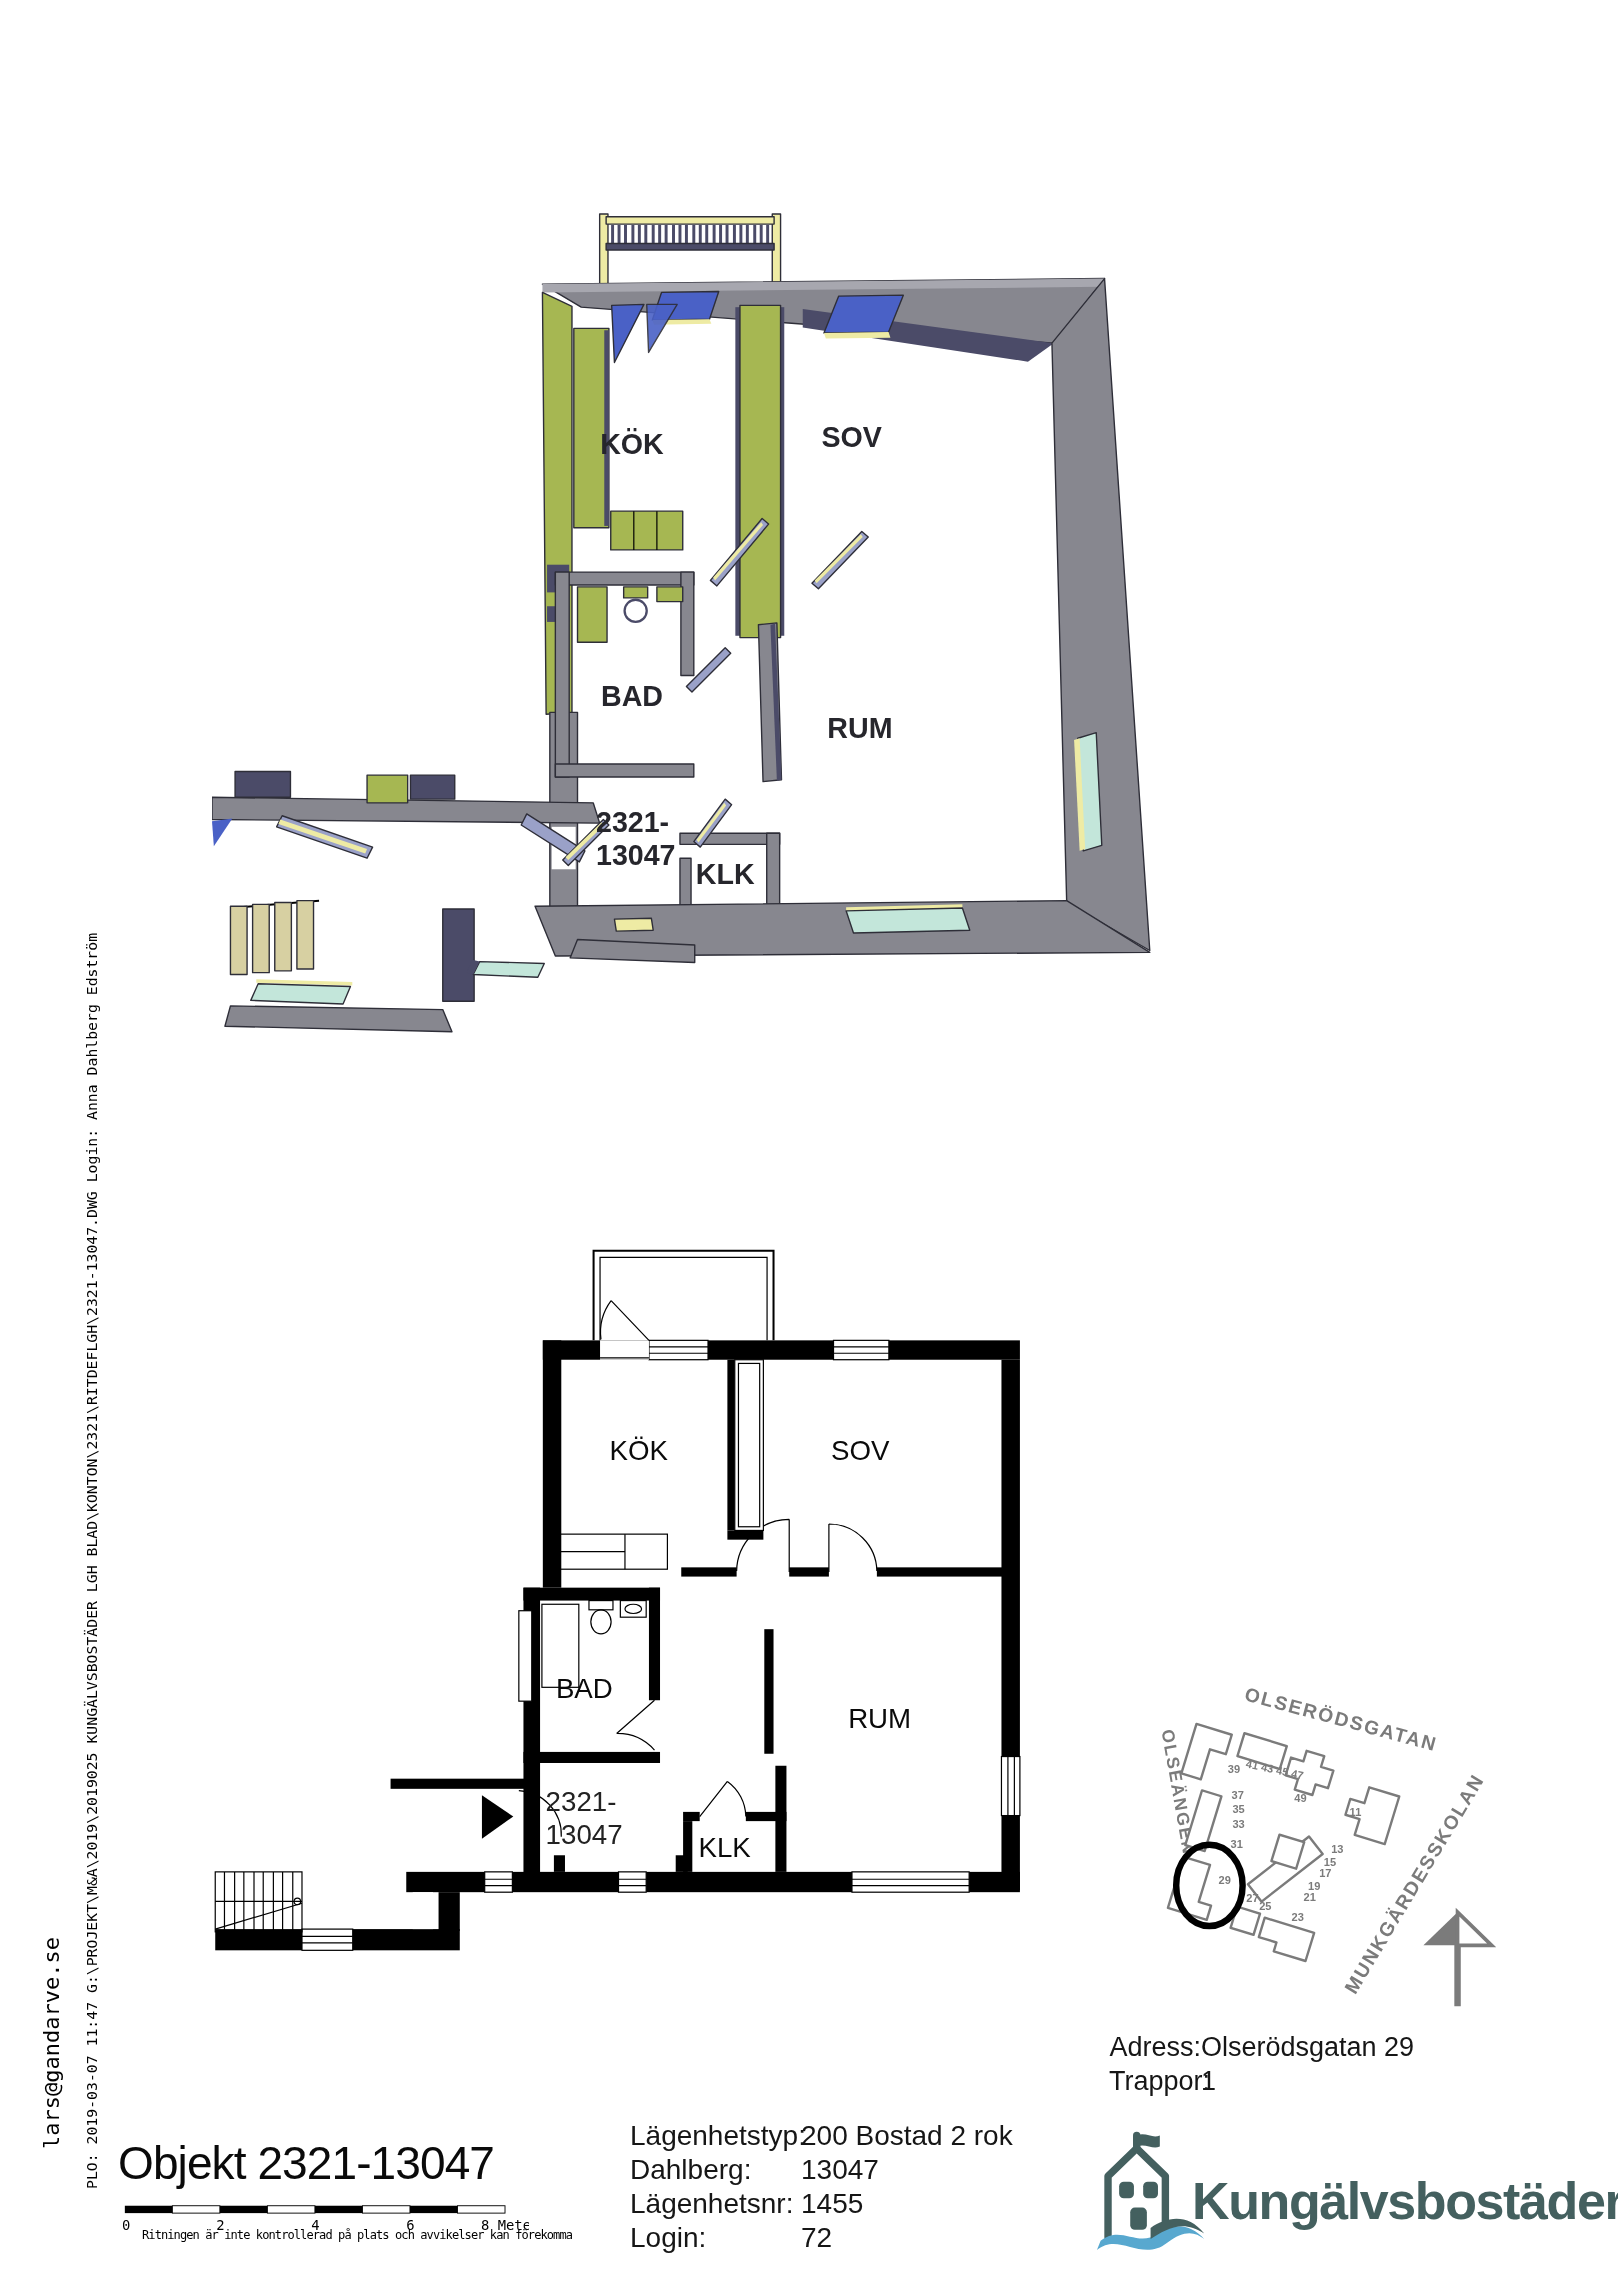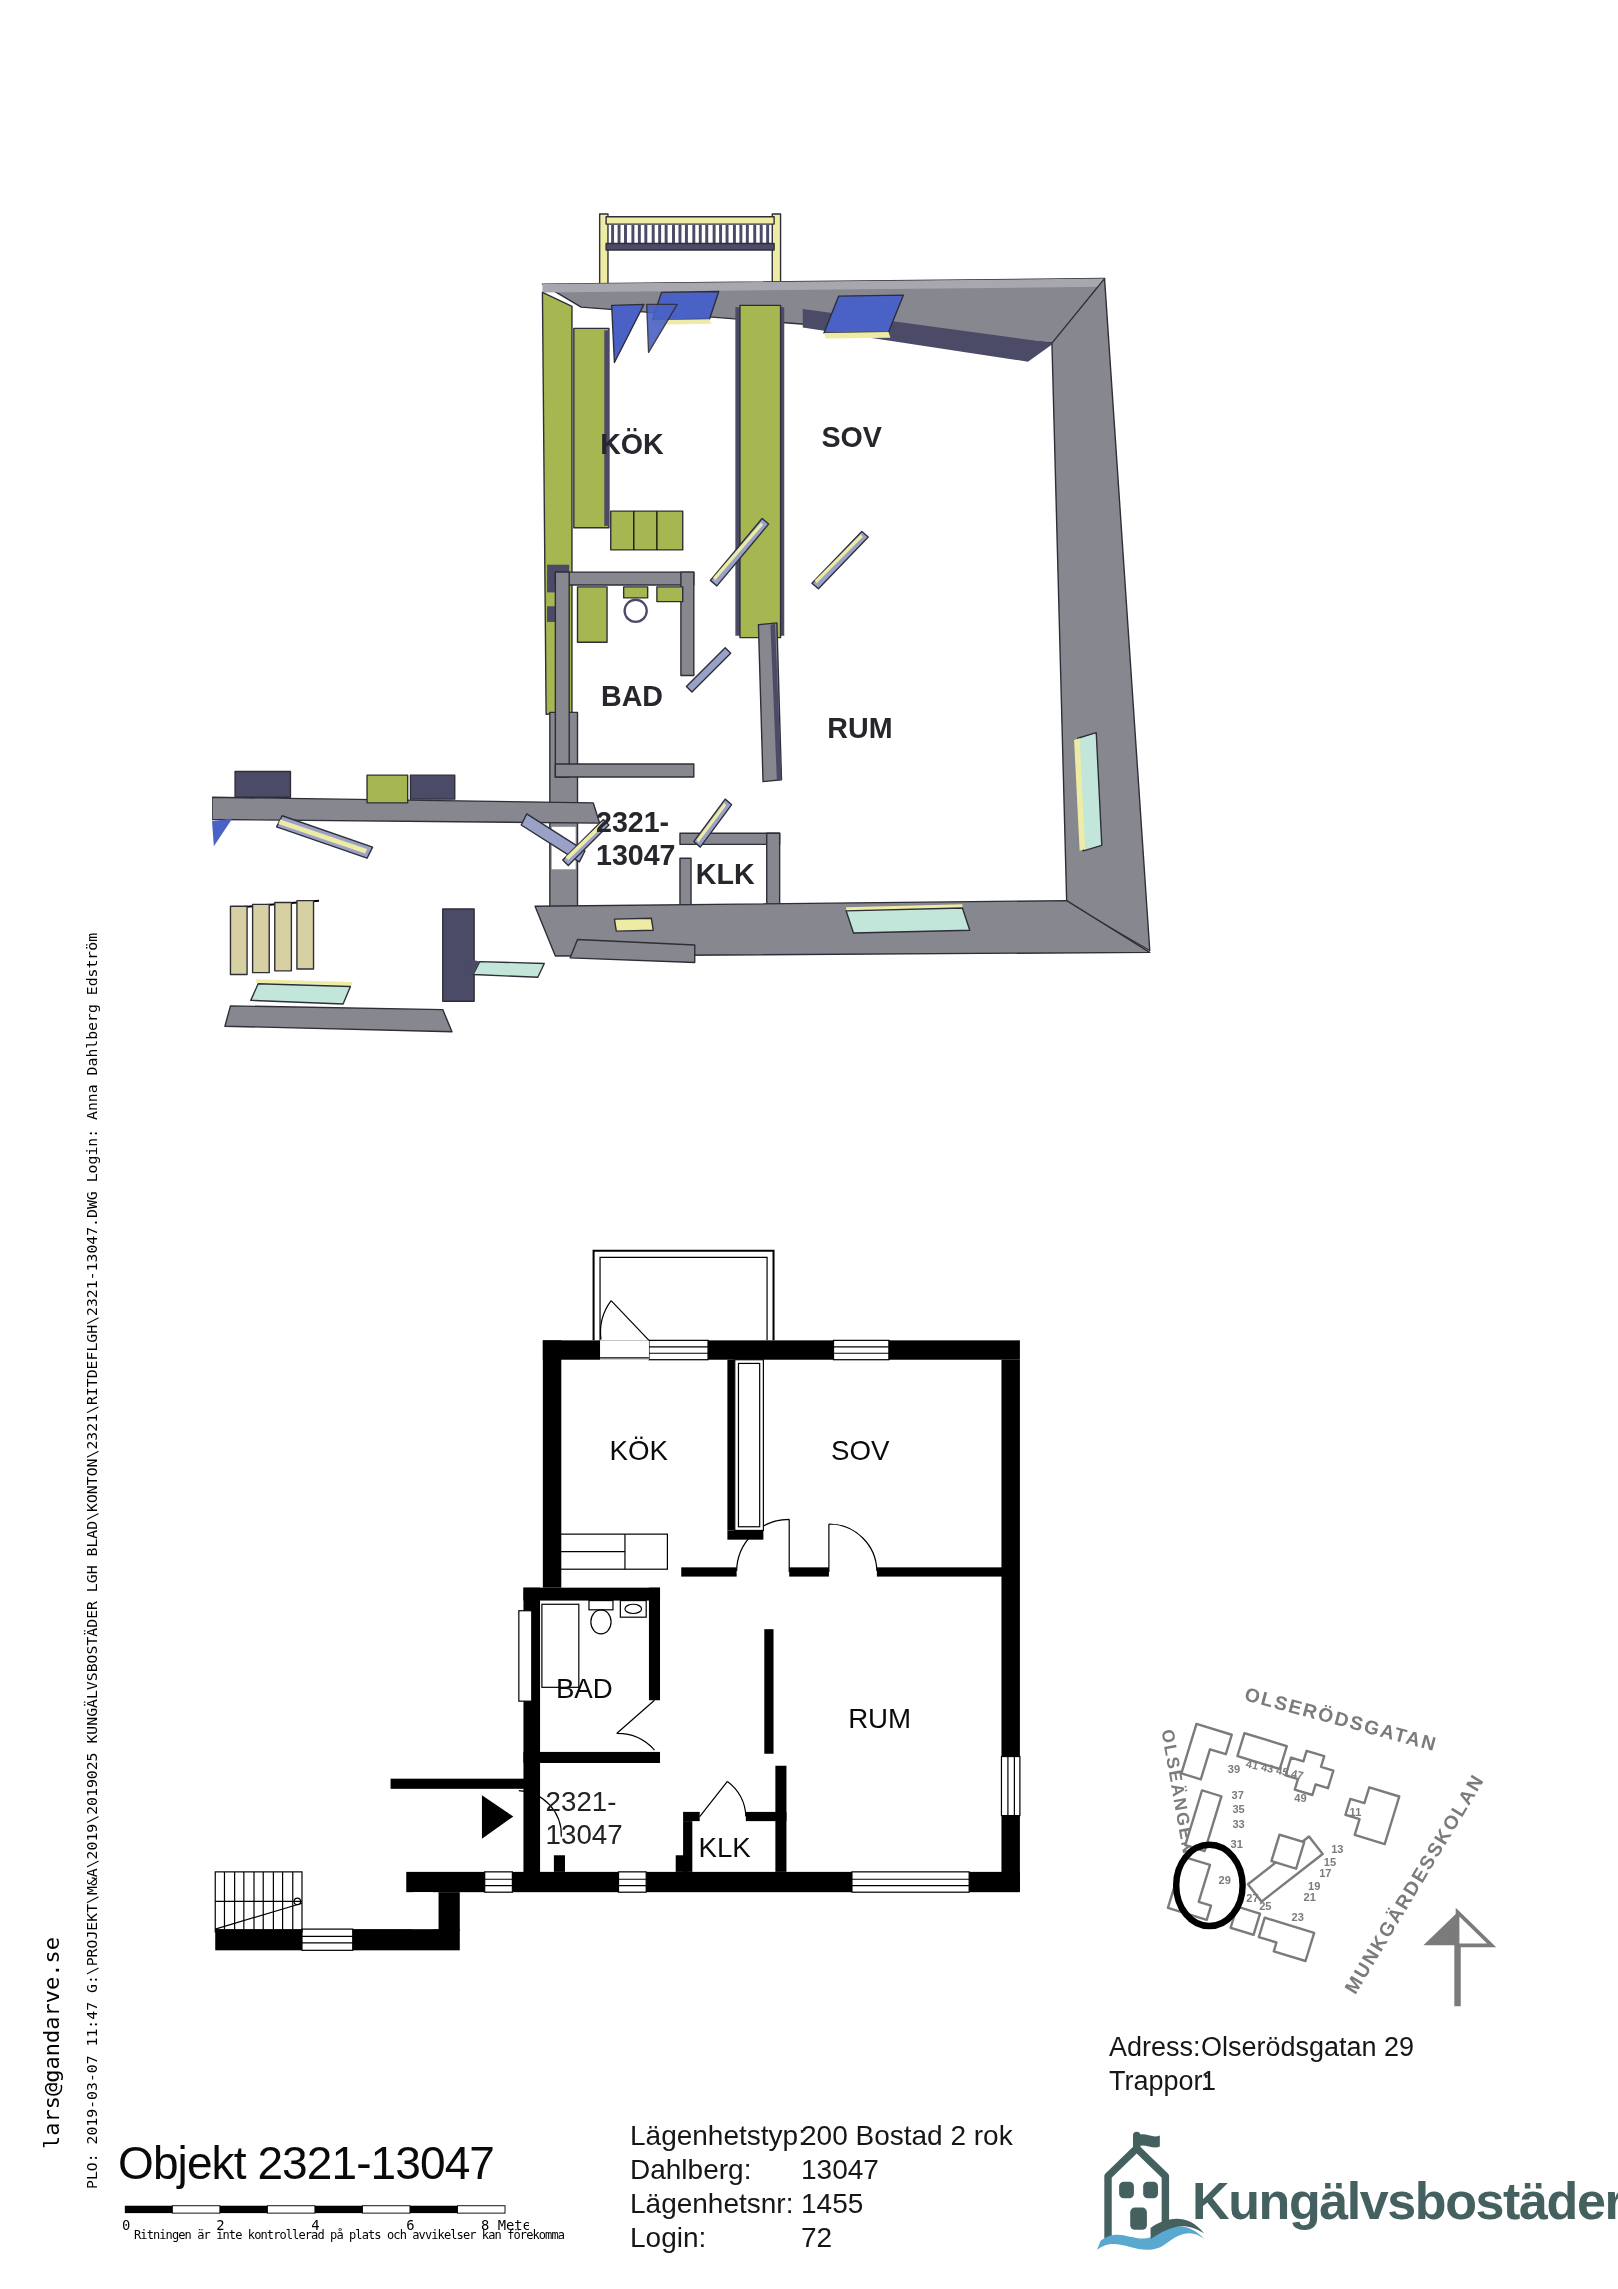--- a/index.html
+++ b/index.html
@@ -310,42 +310,42 @@
     <rect x="259.5" y="4" width="51.5" height="8" fill="#fff" stroke="#000" stroke-width="1"></rect>
     <rect x="311" y="4" width="51.5" height="8" class="blk"></rect>
     <rect x="362.5" y="4" width="51.5" height="8" fill="#fff" stroke="#000" stroke-width="1"></rect>
     <text x="-1" y="30" class="scaletxt">0</text>
     <text x="101" y="30" class="scaletxt">2</text>
     <text x="204" y="30" class="scaletxt">4</text>
     <text x="307" y="30" class="scaletxt">6</text>
     <text x="388" y="30" class="scaletxt">8 Meter</text>
   </svg>
 
-  <div class="abs cad" id="disclaimer" style="left:104px;top:2228px;padding-left:30px;">Ritningen är inte kontrollerad på plats och avvikelser kan förekomma</div>
+  <div class="abs cad" id="disclaimer" style="left:112px;top:2228px;padding-left:30px;">Ritningen är inte kontrollerad på plats och avvikelser kan förekomma</div>
 
   <div class="abs" style="left:630px;top:2119px;">
     <div class="inforow">
         <span class="lb">Lägenhetstyp:</span>
         <span>200 Bostad 2 rok</span>
       </div>
     <div class="inforow">
         <span class="lb">Dahlberg:</span>
         <span>13047</span>
       </div>
     <div class="inforow">
         <span class="lb">Lägenhetsnr:</span>
         <span>1455</span>
       </div>
     <div class="inforow">
         <span class="lb">Login:</span>
         <span>72</span>
       </div>
   </div>
 
-  <div class="abs" style="left:1109px;top:2030px;">
+  <div class="abs" style="left:1109px;top:2030px;text-align:right;">
     <div class="addrow">
         <span class="lb">Adress:</span>
         <span>Olserödsgatan 29</span>
       </div>
     <div class="addrow">
         <span class="lb">Trappor:</span>
         <span>1</span>
       </div>
   </div>
 

